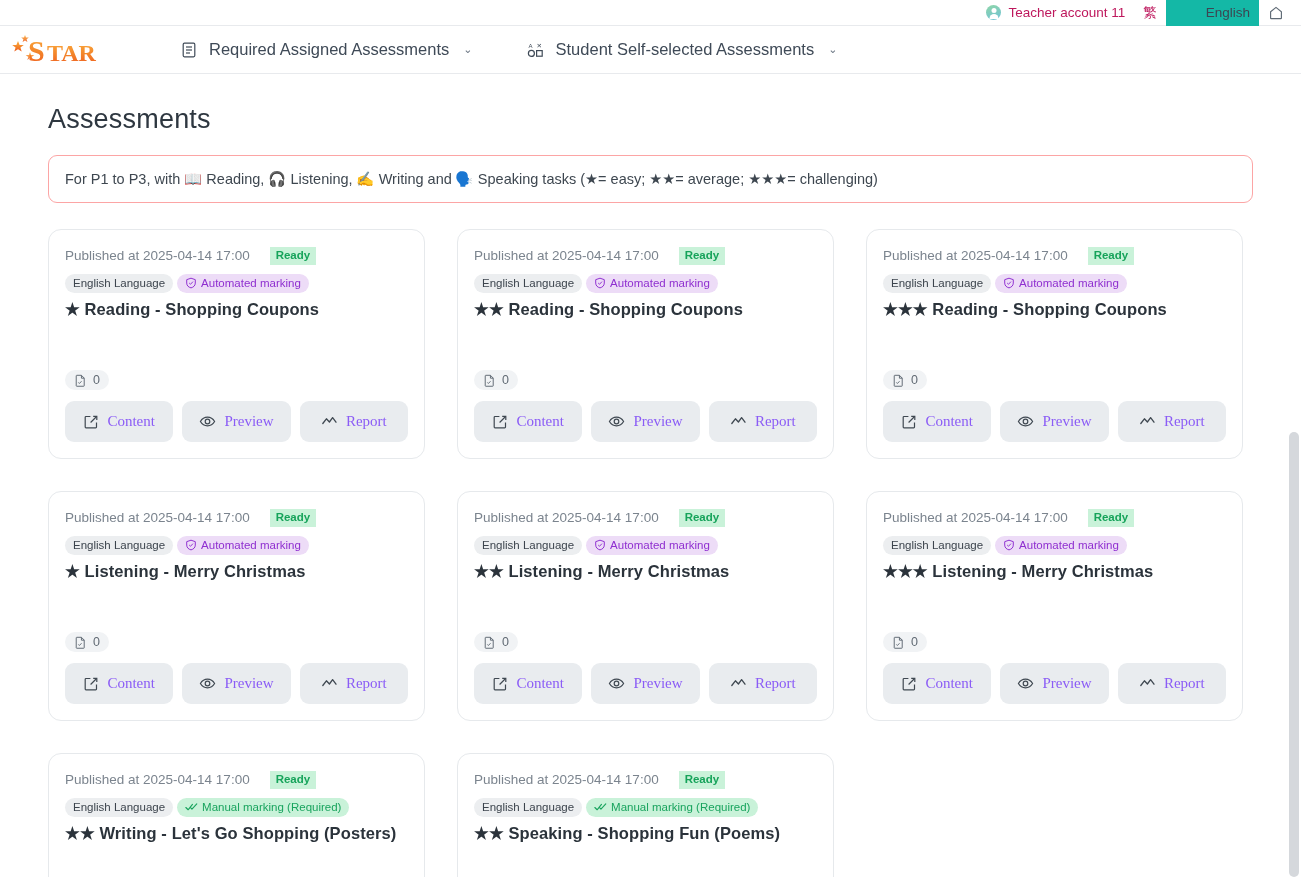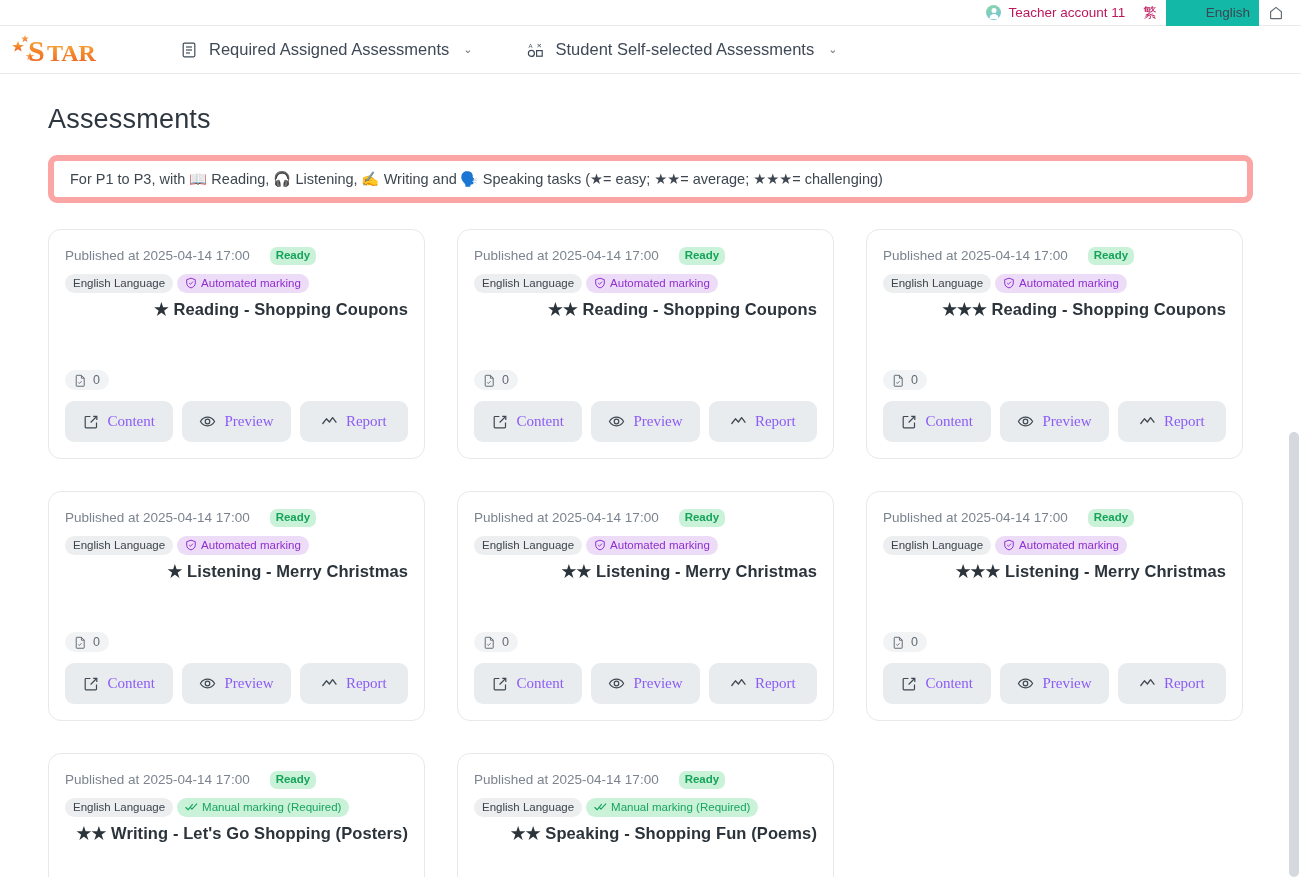--- a/index.html
+++ b/index.html
@@ -90,21 +90,21 @@
   }
   .page-title {
     font-size: 27px;
     color: #2e3740;
     font-weight: 400;
     margin-top: 30px;
     margin-bottom: 20px;
     letter-spacing: .2px;
   }
   .desc-box {
-    border: 6px solid #fca5a5;
+    border: 1px solid #fca5a5;
     border-radius: 9px;
     height: 48px;
     display: flex;
     align-items: center;
     padding: 0 16px;
     font-size: 14.5px;
     color: #3e4750;
     margin-bottom: 26px;
   }
 
@@ -134,32 +134,31 @@
   .badge {
     display: inline-flex;
     align-items: center;
     gap: 4px;
     border-radius: 11px;
     font-size: 11.5px;
     padding: 2px 8px;
     white-space: nowrap;
     line-height: 1.35;
   }
-  .badge-ready { background: #c9f2d9; color: #16a35a; font-size: 11.5px; padding: 1px 6px; border-radius: 7px; font-weight: 600;}
+  .badge-ready { background: #c9f2d9; color: #16a35a; font-size: 11.5px; padding: 1px 6px; border-radius: 0; font-weight: 600;}
   .badge-subject { background: #eceef0; color: #3c444d; }
   .badge-auto { background: #eddcf7; color: #8f2fd0; }
   .badge-manual { background: #c9f2d9; color: #19a45e; }
   .badge-row { display: flex; gap: 4px; margin-bottom: 5px; flex-wrap: wrap; }
   .card-title {
     font-size: 16.5px;
     color: #2b333b;
     font-weight: bold;
     letter-spacing: .1px;
     line-height: 1.35;
-    text-align: right;
   }
   .card-spacer { flex: 1 1 auto; min-height: 30px; }
   .count-chip {
     display: inline-flex; align-items: center; gap: 6px;
     background: #f1f3f5;
     border-radius: 11px;
     padding: 3px 9px;
     font-size: 12.5px;
     color: #616a74;
     align-self: flex-start;

